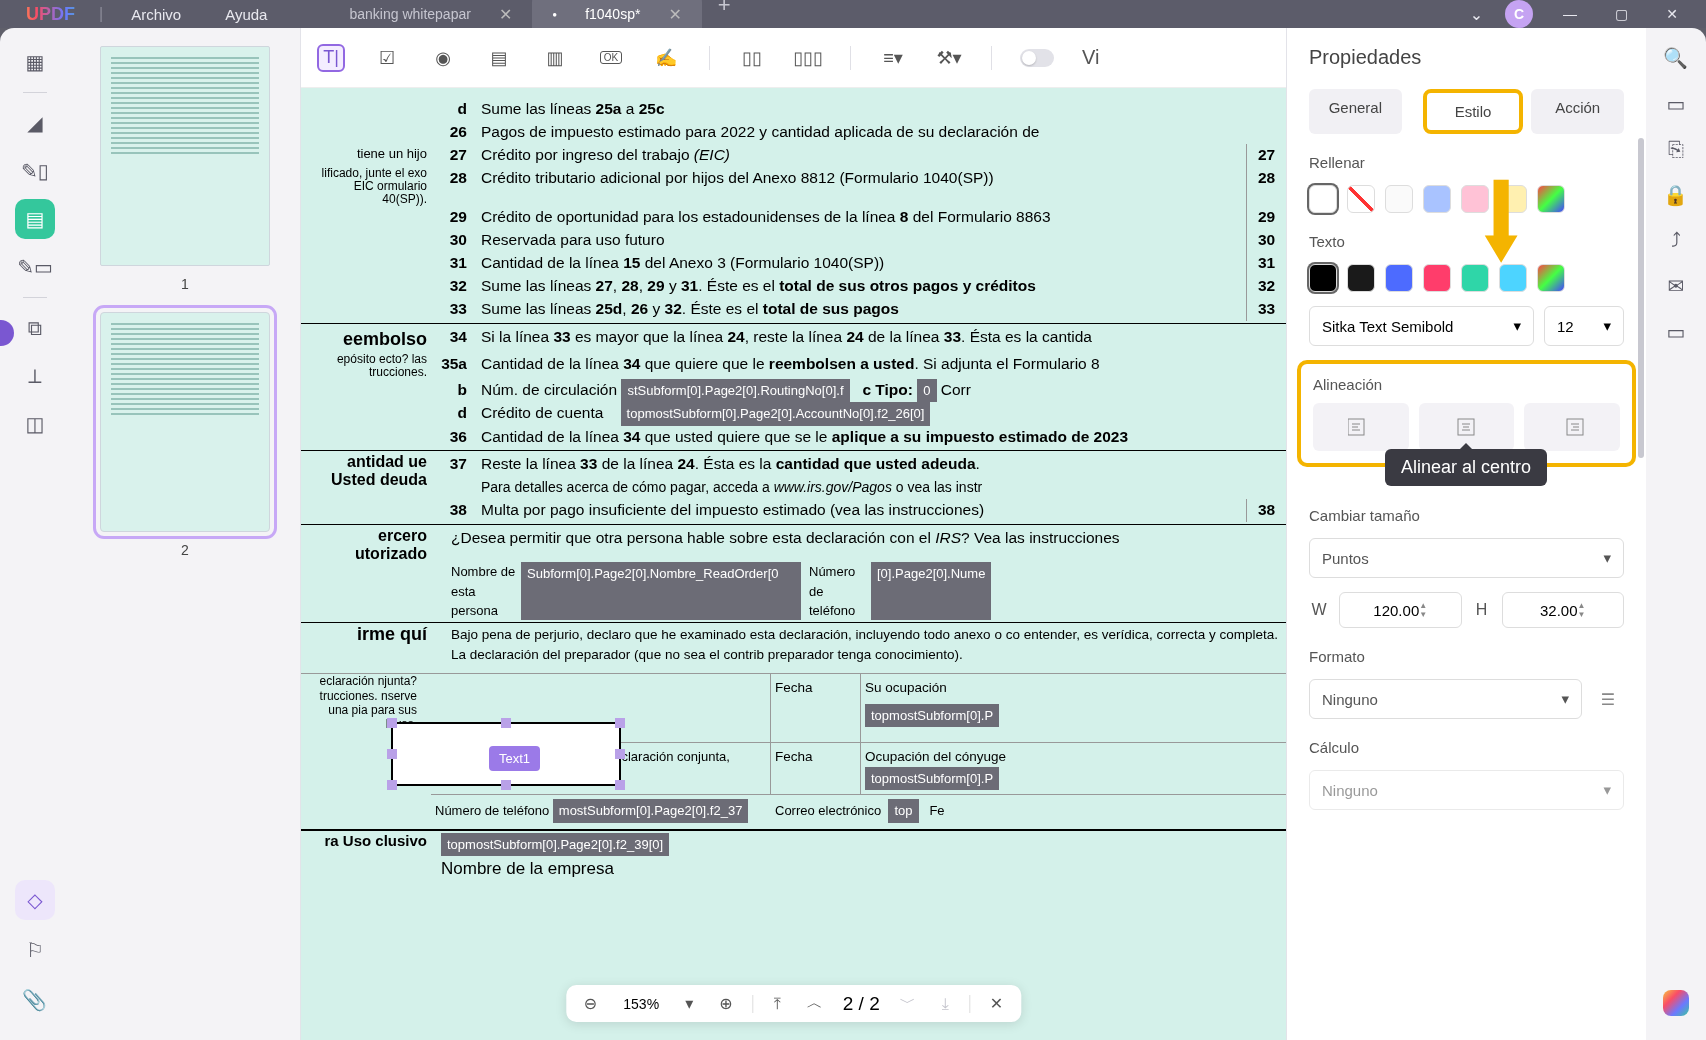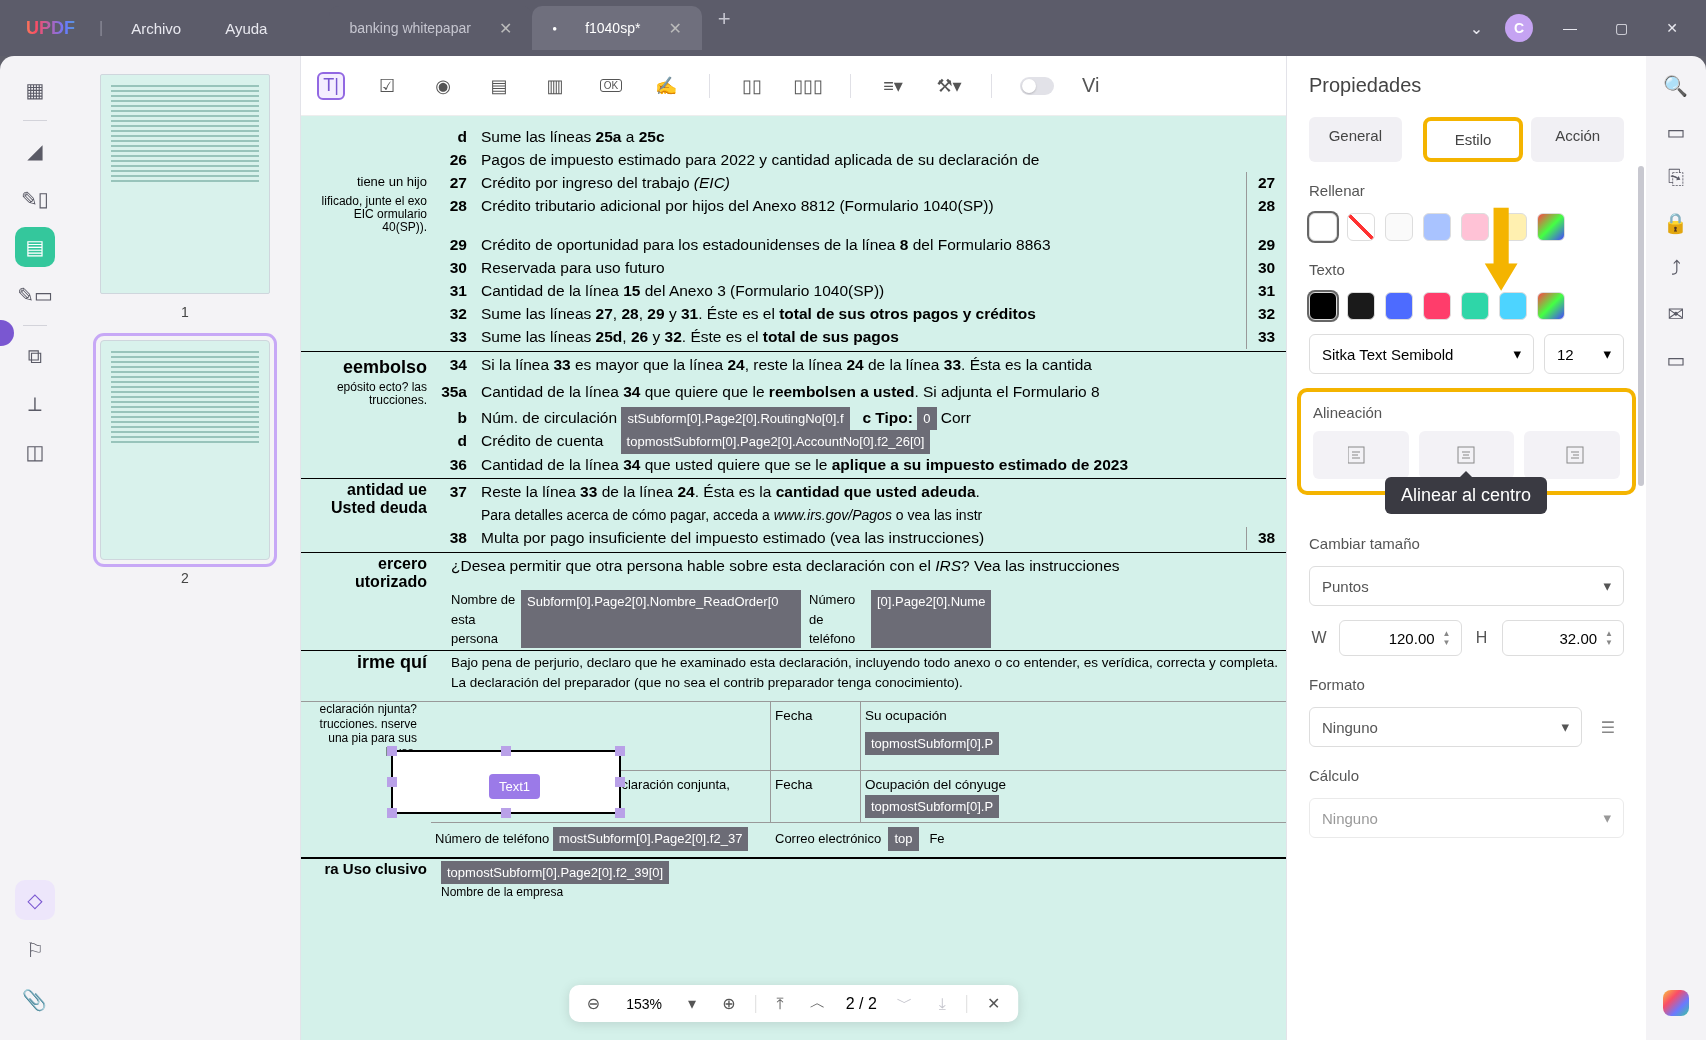--- a/index.html
+++ b/index.html
@@ -1,20 +1,20 @@
 <!DOCTYPE html>
 <html><head>
 <meta charset="utf-8">
 <style>
 * { margin: 0; padding: 0; box-sizing: border-box; font-family: -apple-system, BlinkMacSystemFont, "Segoe UI", sans-serif; }
 body { background: #5f5f6a; overflow: hidden; }
 .app { display: flex; flex-direction: column; height: 1040px; width: 1706px; }
 
 
-.titlebar { height: 56px; background: #5c5c6a; display: flex; align-items: center; padding: 0 8px; color: #e8e8ef; }
+.titlebar { height: 28px; background: #5c5c6a; display: flex; align-items: center; padding: 0 8px; color: #e8e8ef; }
 .logo { font-weight: 700; font-size: 18px; background: linear-gradient(90deg,#f7c442,#fa4d66,#6b79ff,#39c79c); -webkit-background-clip: text; color: transparent; padding: 0 18px; }
 .menu-sep { color: #8b8b98; padding: 0 6px; }
 .menu-item { padding: 0 22px; font-size: 15px; }
 .tabs { display: flex; margin-left: 40px; flex: 1; }
 .tab { display: flex; align-items: center; padding: 0 20px; height: 44px; font-size: 14px; border-radius: 10px 10px 0 0; gap: 28px; }
 .tab.inactive { background: #5c5c6a; color: #c6c6d0; }
 .tab.active { background: #6f6f7d; color: #fff; }
 .tab-close { font-size: 16px; color: #bbb; }
 .tab-add { padding: 0 16px; font-size: 22px; color: #c6c6d0; }
 .titlebar-right { display: flex; align-items: center; gap: 22px; padding-right: 12px; }
@@ -59,21 +59,21 @@
 .ln-right { width: 40px; text-align: center; font-weight: 700; flex-shrink: 0; border-left: 1px solid #999; }
 .section-label { font-weight: 700; font-size: 18px; }
 .field-overlay { background: #6c6c76; color: #fff; font-size: 13px; padding: 2px 6px; display: inline-block; }
 .hr { border-top: 1px solid #000; margin: 2px 0; }
 .selected-field { position: absolute; border: 2px solid #000; background: #fff; left: 90px; top: 634px; width: 230px; height: 64px; }
 .sf-handle { position: absolute; width: 10px; height: 10px; background: #b9a1e8; }
 .sf-label { position: absolute; left: 96px; top: 22px; background: #9b7ae8; color: #fff; font-size: 13px; padding: 3px 10px; border-radius: 4px; }
 
 .bottom-controls { position: absolute; bottom: 18px; left: 50%; transform: translateX(-50%); background: #fff; border-radius: 10px; box-shadow: 0 2px 12px rgba(0,0,0,.12); display: flex; align-items: center; padding: 6px 12px; gap: 14px; }
 .zoom-pct { font-size: 14px; min-width: 48px; text-align: center; }
-.page-ind { font-size: 16px; }
+.page-ind { font-size: 19px; }
 .bc-btn { color: #555; padding: 2px 6px; font-size: 16px; }
 .bc-btn.dis { color: #c4c4cc; }
 .bc-sep { width: 1px; height: 18px; background: #ddd; }
 
 
 .props { width: 360px; border-left: 1px solid #e3e3e9; padding: 18px 22px; display: flex; flex-direction: column; gap: 14px; background: #fff; overflow-y: auto; position: relative; }
 .props-title { font-size: 20px; color: #444; }
 .prop-tabs { display: flex; gap: 8px; margin-top: 6px; }
 .ptab { flex: 1; text-align: center; padding: 10px 0; background: #f1f0f4; border-radius: 6px; font-size: 15px; color: #444; }
 .ptab.highlight { background: #fff; border: 4px solid #f4b400; border-radius: 8px; margin-left: 13px; }
@@ -85,21 +85,21 @@
 .font-sel { flex: 1; border: 1px solid #ddd; border-radius: 6px; padding: 10px 12px; font-size: 15px; display: flex; justify-content: space-between; align-items: center; }
 .size-sel { width: 80px; border: 1px solid #ddd; border-radius: 6px; padding: 10px 12px; font-size: 15px; display: flex; justify-content: space-between; align-items: center; }
 .align-box { border: 4px solid #f4b400; border-radius: 10px; padding: 12px; margin: 0 -12px; }
 .align-row { display: flex; gap: 10px; }
 .align-btn { flex: 1; background: #f3f2f6; border-radius: 6px; padding: 14px 0; display: flex; align-items: center; justify-content: center; color: #666; }
 .tooltip { position: absolute; background: #3a3a42; color: #fff; font-size: 18px; padding: 8px 16px; border-radius: 6px; }
 .tooltip::before { content: ''; position: absolute; top: -6px; left: 50%; margin-left: -6px; border: 6px solid transparent; border-bottom-color: #3a3a42; border-top: none; }
 .arrow-annot { position: absolute; color: #f4b400; font-size: 110px; left: 168px; top: 130px; z-index: 5; transform: scaleX(0.6); }
 .wh-row { display: flex; gap: 10px; align-items: center; }
 .wh-lab { width: 20px; text-align: center; color: #555; }
-.wh-inp { flex: 1; border: 1px solid #ddd; border-radius: 6px; padding: 8px 10px; font-size: 15px; display: flex; justify-content: flex-end; align-items: center; gap: 8px; }
+.wh-inp { flex: 1; border: 1px solid #ddd; border-radius: 6px; padding: 8px 10px; font-size: 15px; display: flex; justify-content: center; align-items: center; }
 .stepper { display: flex; flex-direction: column; font-size: 8px; color: #888; gap: 2px; }
 .dropdown { border: 1px solid #ddd; border-radius: 6px; padding: 10px 12px; font-size: 15px; display: flex; justify-content: space-between; align-items: center; color: #555; }
 .fmt-row { display: flex; gap: 10px; align-items: center; }
 .fmt-btn { width: 32px; height: 32px; display: flex; align-items: center; justify-content: center; color: #888; }
 .scroll-ind { position: absolute; right: 2px; top: 110px; width: 6px; height: 320px; background: #c8c8d0; border-radius: 3px; }
 
 
 .right-rail { width: 60px; display: flex; flex-direction: column; align-items: center; padding-top: 18px; gap: 22px; }
 .rr-btn { color: #5a5a66; font-size: 20px; }
 .rr-bottom { margin-top: auto; padding-bottom: 24px; }
@@ -368,21 +368,21 @@
               <div style="border-top:1px solid #999;padding:4px;grid-column:2/4;font-size:13px"><span>Correo electrónico</span> &nbsp;<span class="field-overlay">top</span> &nbsp;&nbsp;<span>Fe</span></div>
             </div>
           </div>
           <div class="hr" style="border-width:2px"></div>
           <div class="form-line">
               <span class="ln-left section-label" style="font-size:15px;line-height:1.1">ra Uso clusivo</span>
               <span class="ln-text"><span class="field-overlay">topmostSubform[0].Page2[0].f2_39[0]</span></span>
             </div>
           <div class="form-line">
               <span class="ln-left"></span>
-              <span class="ln-text" style="font-size:12px">Nombre de la empresa</span>
+              <span class="ln-text" style="font-size:17px">Nombre de la empresa</span>
             </div>
         </div>
 
         <div class="bottom-controls">
           <span class="bc-btn">⊖</span>
           <span class="zoom-pct">153%</span>
           <span class="bc-btn">▾</span>
           <span class="bc-btn">⊕</span>
           <span class="bc-sep"></span>
           <span class="bc-btn">⤒</span>

